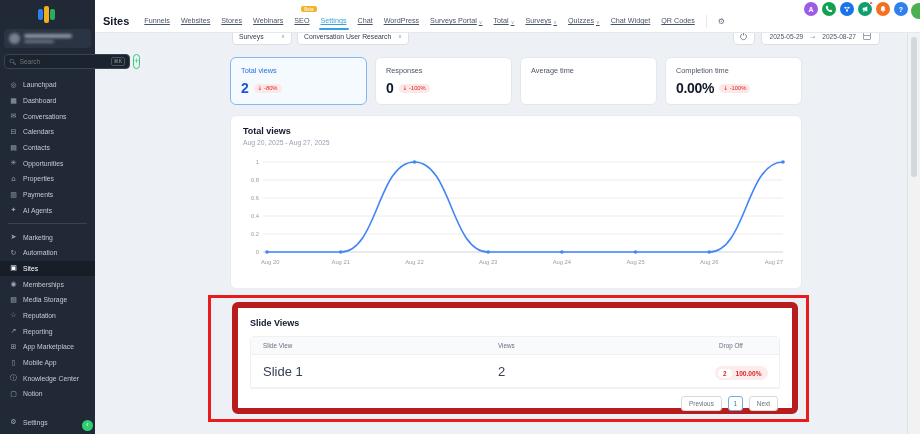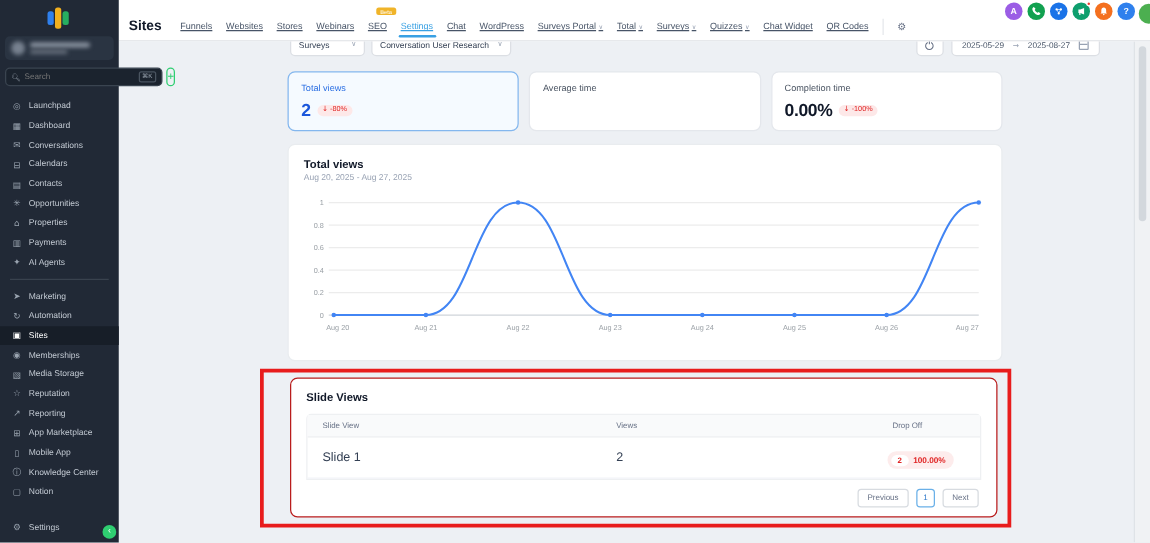--- a/index.html
+++ b/index.html
@@ -72,27 +72,27 @@
   .stat-value-row { display:flex; align-items:center; gap:5px; margin-top:5px; }
   .stat-value { font-size:14px; font-weight:bold; color:#101828; letter-spacing:-0.3px; }
   .stat-card.active .stat-value { color:#1a56db; }
   .delta-badge { background:#fde8e8; color:#e02424; font-size:5.8px; padding:1.5px 4px; border-radius:7px; white-space:nowrap; }
 
   .chart-card { position:absolute; left:135px; top:82px; width:572px; height:174px; background:#fff; border:1px solid #e9ecef; border-radius:6px; padding:10px 12px; }
   .chart-title { font-size:9px; font-weight:bold; color:#101828; }
   .chart-subtitle { font-size:6.8px; color:#98a2b3; margin-top:3px; }
   .chart-svg { margin-top:6px; width:548px; height:130px; }
 
-  .slide-card { position:absolute; left:137px; top:269px; width:566px; height:112px; background:#fff; border:1px solid #b91c1c; border-radius:6px; padding:10px 12px 6px; }
+  .slide-card { position:absolute; left:137px; top:269px; width:566px; height:112px; background:#fff; border:6px solid #b91c1c; border-radius:6px; padding:10px 12px 6px; }
   .slide-title { font-size:9px; font-weight:bold; color:#101828; }
   .sv-table { margin-top:8px; border:1px solid #eef0f2; border-radius:4px 4px 0 0; }
   .sv-head { display:grid; grid-template-columns:235px 221px 1fr; background:#f9fafb; height:18px; align-items:center; border-bottom:1px solid #eef0f2; }
   .sv-head span { font-size:6.3px; color:#667085; padding-left:12px; }
   .sv-row { display:grid; grid-template-columns:235px 221px 1fr; height:33px; align-items:center; border-bottom:1px solid #f2f4f7; }
-  .sv-row .cell { font-size:10px; color:#344054; padding-left:12px; }
+  .sv-row .cell { font-size:13px; color:#344054; padding-left:12px; }
   .drop-pill { display:inline-flex; align-items:center; gap:4px; background:#fdecec; border-radius:9px; padding:2.5px 6px 2.5px 3px; margin-left:8px; }
   .drop-count { background:#fff; color:#e02424; font-size:6.3px; font-weight:bold; border-radius:6px; padding:1px 5px; }
   .drop-pct { color:#e02424; font-size:6.6px; font-weight:bold; }
   .sv-footer { display:flex; justify-content:flex-end; align-items:center; gap:6px; padding:7px 2px 0; }
   .pg-btn { border:1px solid #d7dbe0; border-radius:3px; background:#fff; font-size:6.4px; color:#667085; padding:3px 7px; }
   .pg-page { border:1px solid #6ab0e8; border-radius:3px; background:#fff; font-size:6.4px; color:#2b77c9; width:15px; height:15px; display:flex; align-items:center; justify-content:center; }
 
   .red-annotation { position:absolute; left:113px; top:262px; width:601px; height:127px; border:3px solid #e81c1c; z-index:15; pointer-events:none; }
 
   .scrollbar { position:absolute; right:0; top:0; bottom:0; width:13px; background:#f0f2f4; border-left:1px solid #dfe3e7; }
@@ -335,20 +335,27 @@
       <span class="cal-ic"></span>
     </div>
   </div>
 
   <div class="stats-row">
     <div class="stat-card active">
       <div class="stat-label">Total views</div>
       <div class="stat-value-row">
         <span class="stat-value">2</span>
         <span class="delta-badge"><span class="glyph">↓</span> <span>-80%</span></span>
+      </div>
+    </div>
+    <div class="stat-card">
+      <div class="stat-label">Responses</div>
+      <div class="stat-value-row">
+        <span class="stat-value">0</span>
+        <span class="delta-badge"><span class="glyph">↓</span> <span>-100%</span></span>
       </div>
     </div>
     <div class="stat-card">
       <div class="stat-label">Average time</div>
     </div>
     <div class="stat-card">
       <div class="stat-label">Completion time</div>
       <div class="stat-value-row">
         <span class="stat-value">0.00%</span>
         <span class="delta-badge"><span class="glyph">↓</span> <span>-100%</span></span>

